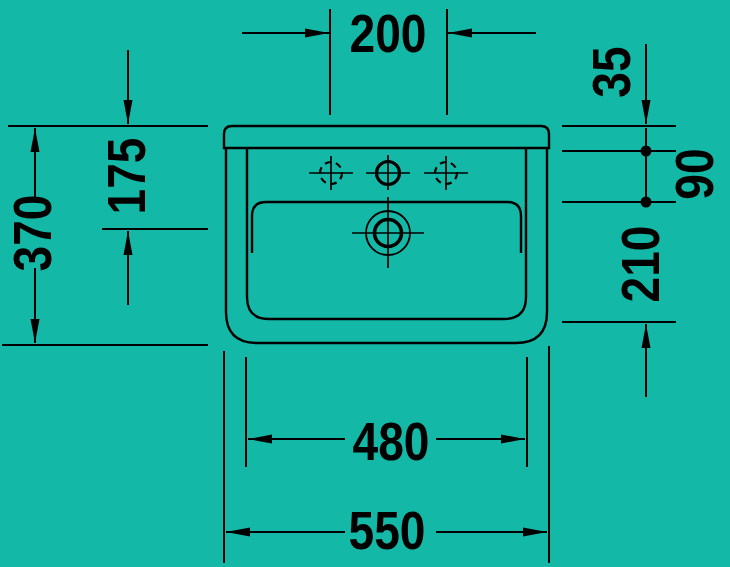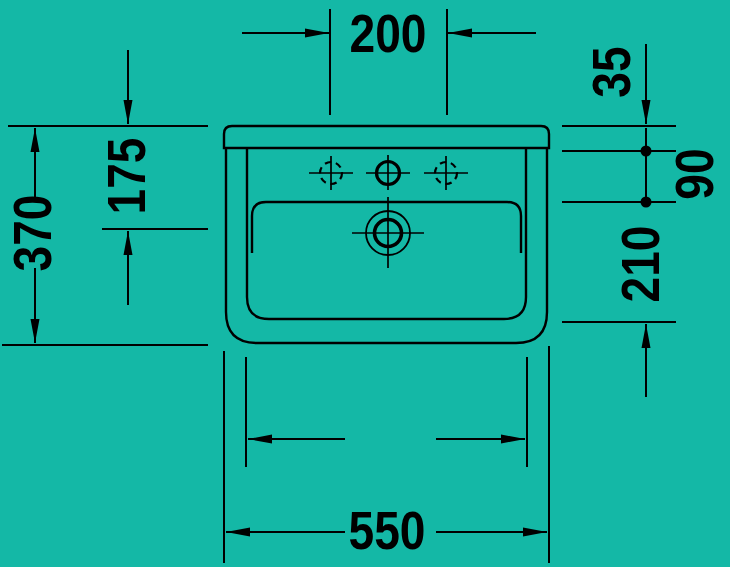--- a/index.html
+++ b/index.html
@@ -136,18 +136,21 @@
   </div>
 
   <div class="dim-label rot" style="left:694px; top:174px;">
     <span>90</span>
   </div>
 
   <div class="dim-label rot" style="left:640px; top:264px;">
     <span>210</span>
   </div>
 
+  <div class="dim-label" style="left:391px; top:441px;">
+    <span>480</span>
+  </div>
 
   <div class="dim-label" style="left:387px; top:530px;">
     <span>550</span>
   </div>
 
 </div>
 
 </body></html>

